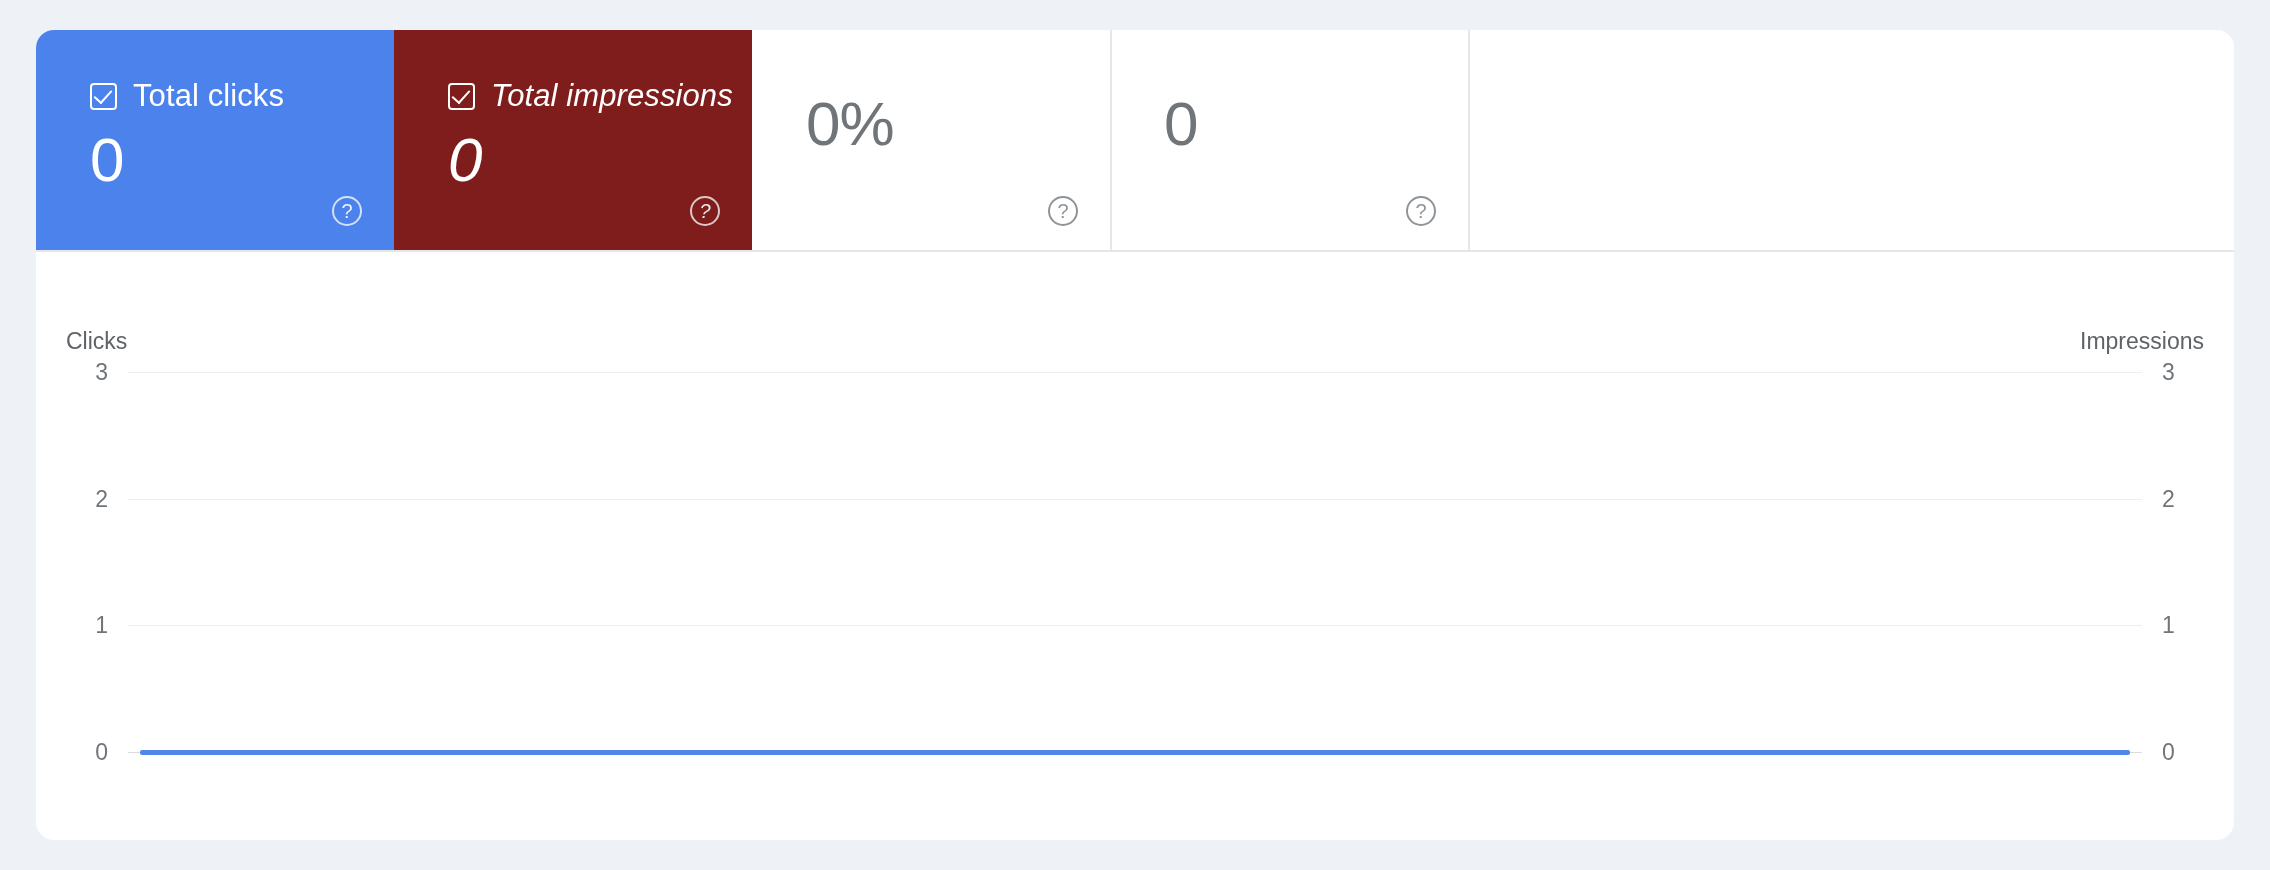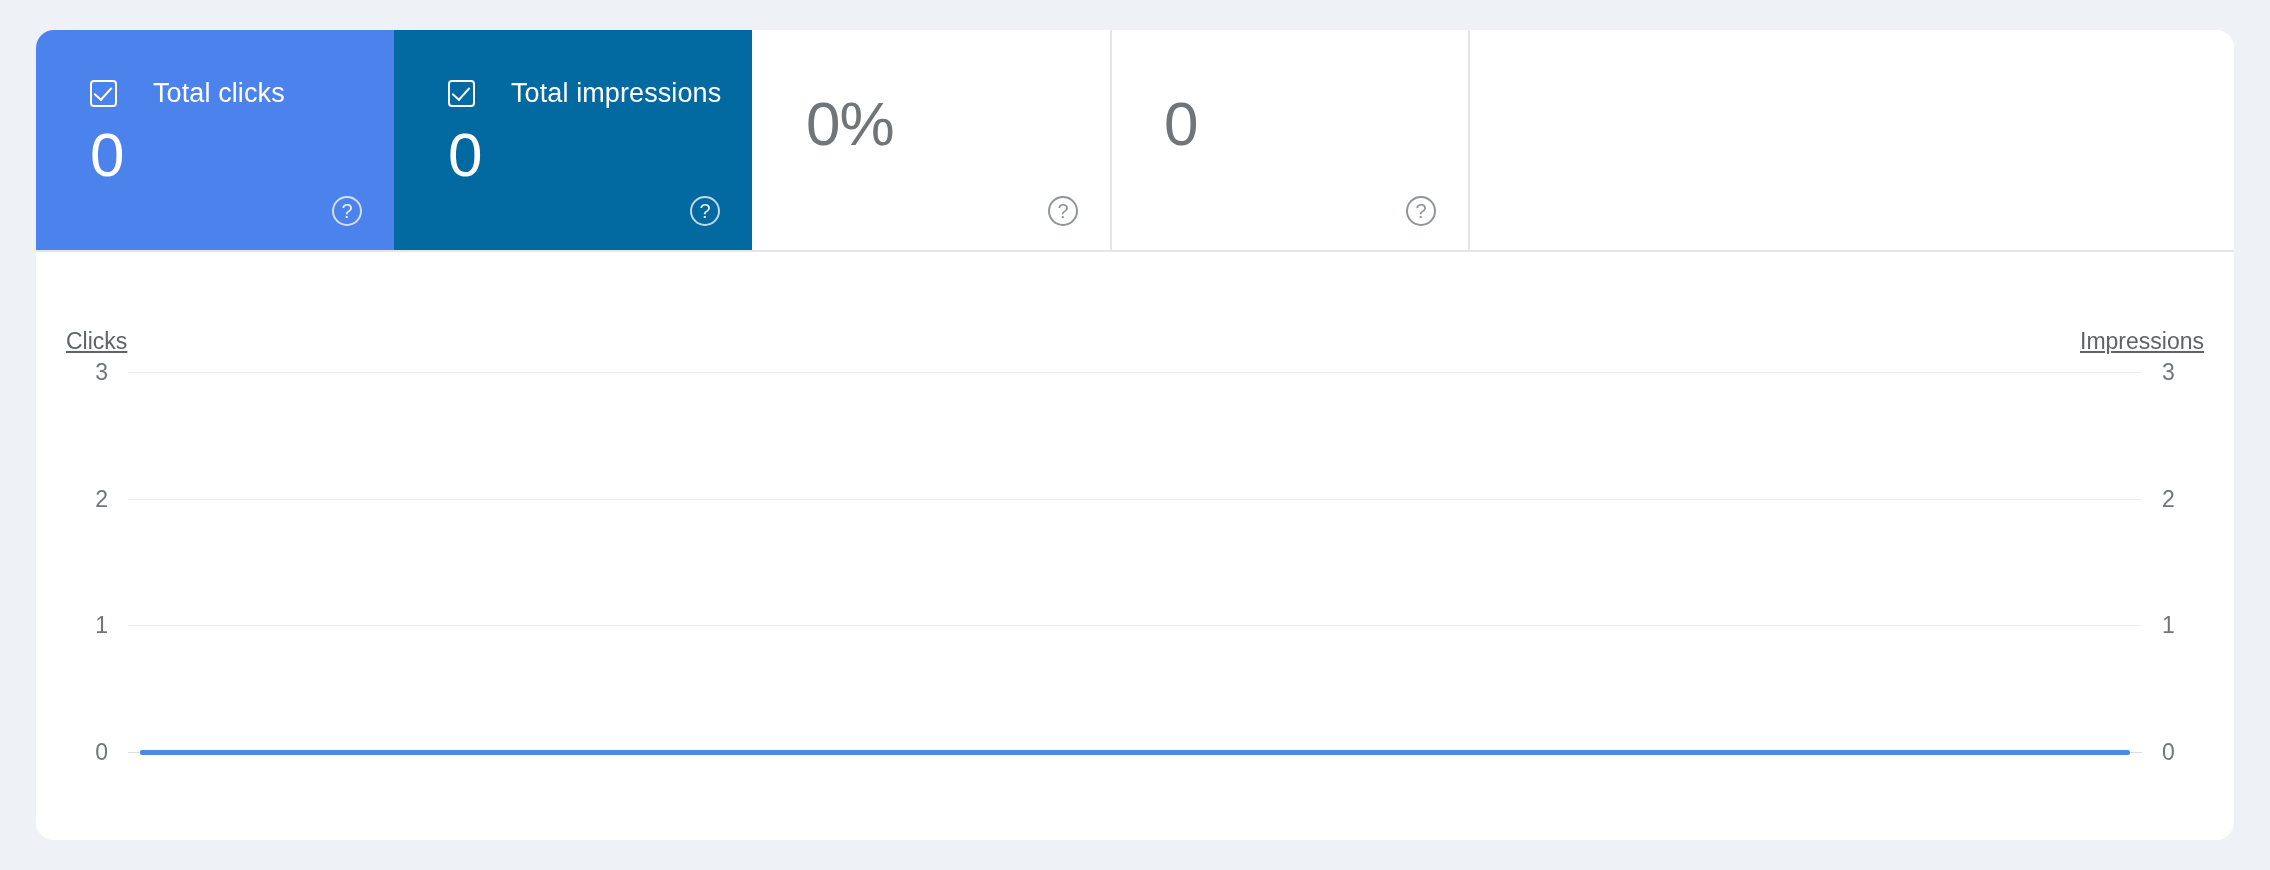--- a/index.html
+++ b/index.html
@@ -51,21 +51,22 @@
     background: #ffffff;
     cursor: pointer;
     padding: 48px 0 0 54px;
   }
 
   .metric-tab.selected-clicks {
     background: #4c82ec;
   }
 
   .metric-tab.selected-impressions {
-    background: #0369a1;
+    background: #7f1d1d;
+    font-style: italic;
   }
 
   .metric-tab.divider-left::before {
     content: "";
     position: absolute;
     left: 0;
     top: 0;
     bottom: 0;
     width: 2px;
     background: #e4e6ea;
@@ -97,25 +98,24 @@
     left: 6px;
     top: 1px;
     width: 8px;
     height: 15px;
     border: solid #ffffff;
     border-width: 0 2.8px 2.8px 0;
     transform: rotate(42deg);
   }
 
   .tab-label {
-    font-size: 27px;
+    font-size: 31px;
     letter-spacing: .1px;
     color: #5f6368;
     white-space: nowrap;
-    margin-left: 20px;
   }
 
   .metric-tab.selected-clicks .tab-label,
   .metric-tab.selected-impressions .tab-label {
     color: #ffffff;
   }
 
   .tab-value {
     margin-top: 14px;
     font-size: 62px;
@@ -164,21 +164,20 @@
     top: 222px;
     right: 0;
     bottom: 0;
   }
 
   .axis-title {
     position: absolute;
     top: 76px;
     font-size: 23px;
     color: #5f6368;
-    text-decoration: underline;
   }
   .axis-title.left  { left: 30px; }
   .axis-title.right { right: 30px; }
 
   .plot {
     position: absolute;
     left: 92px;
     right: 92px;
     top: 120px;
     height: 380px;

